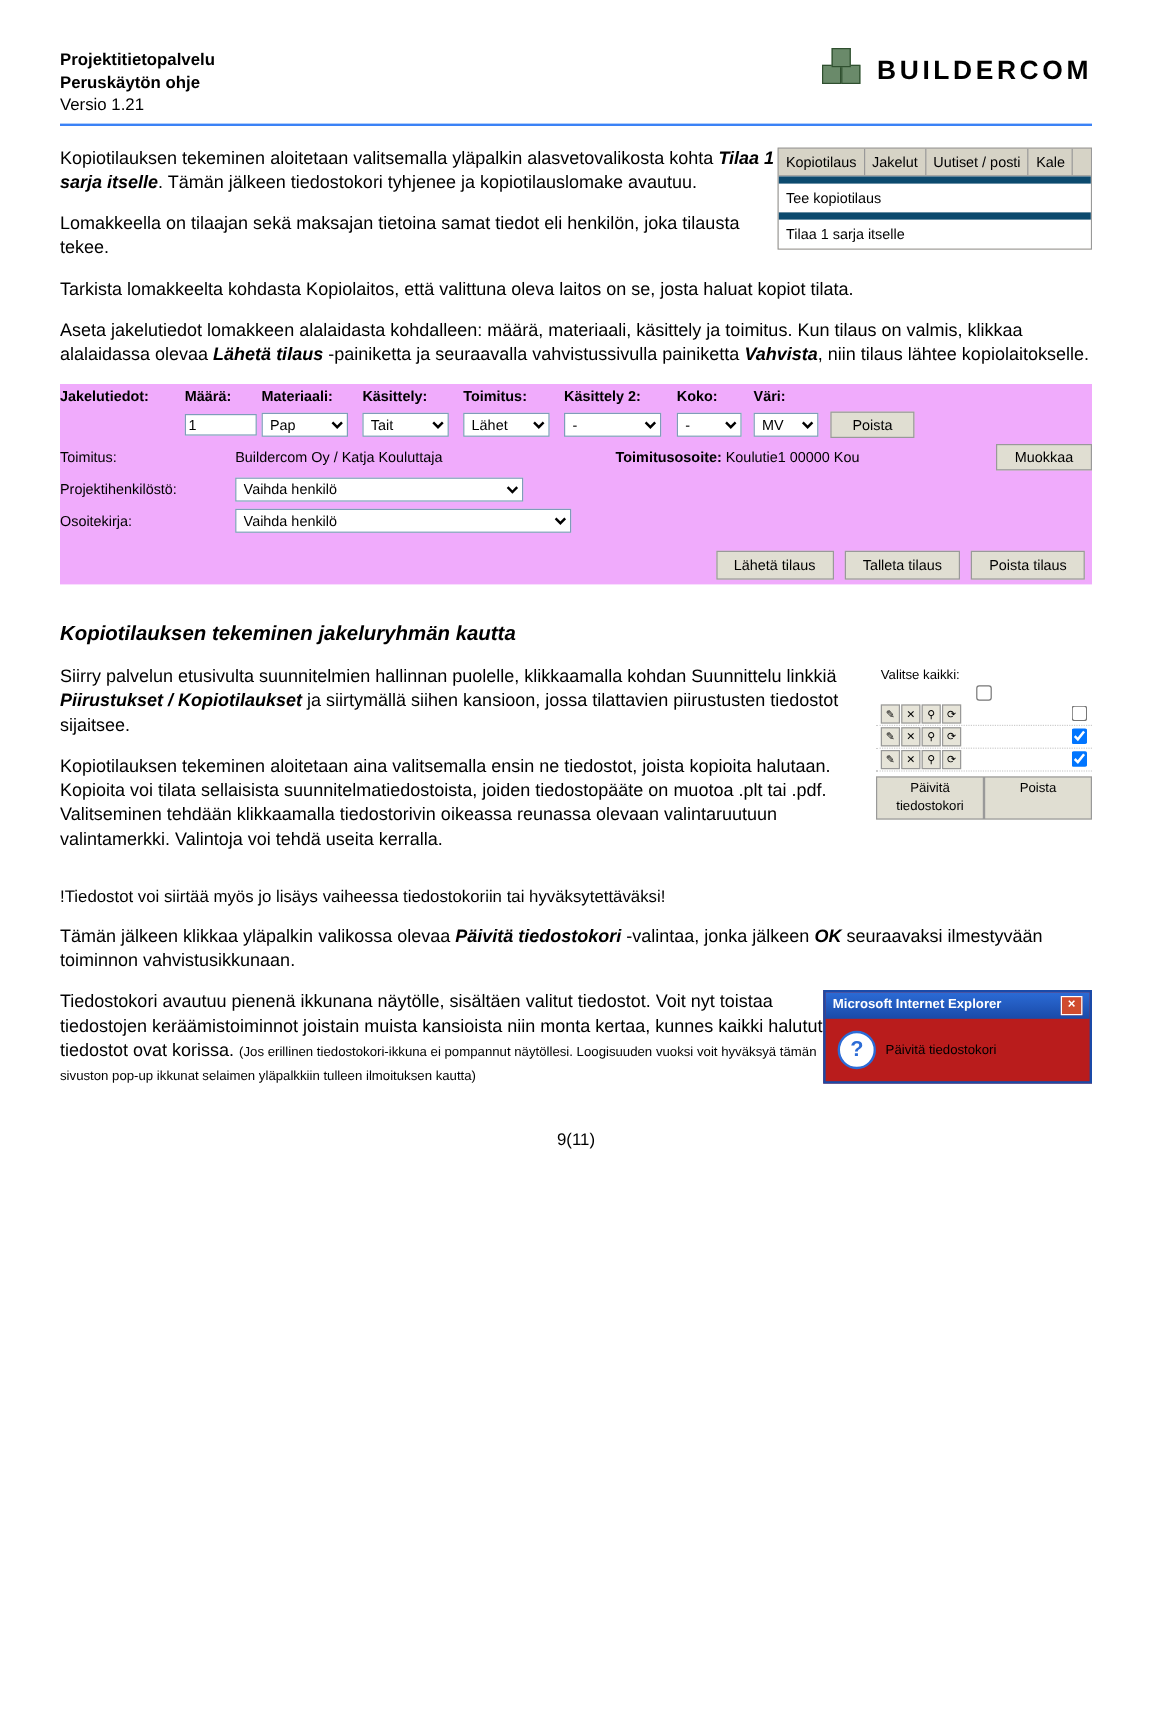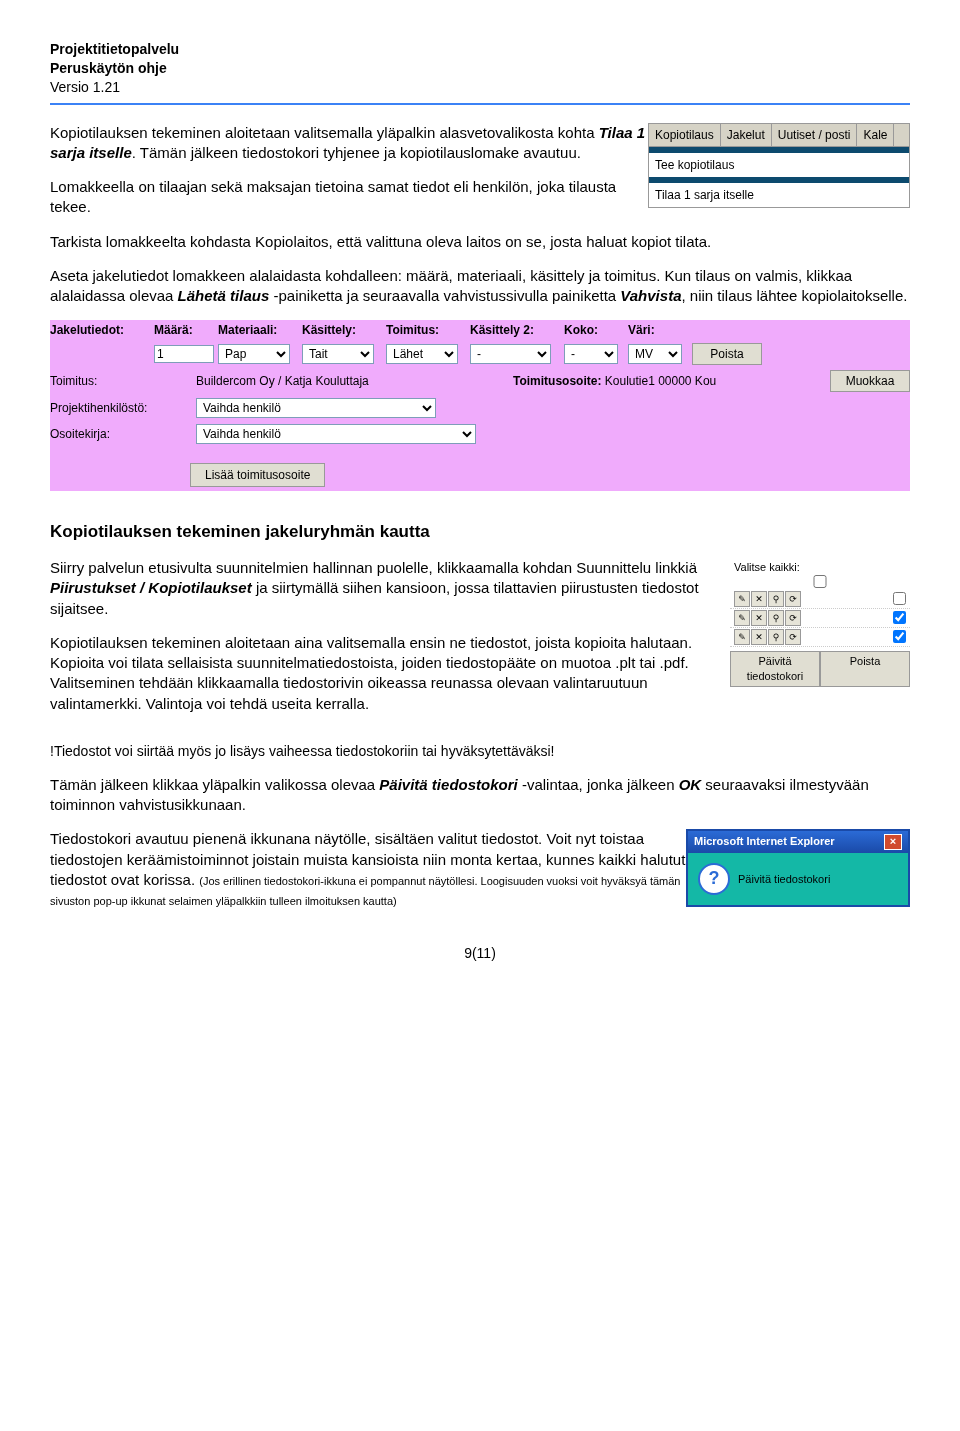--- a/index.html
+++ b/index.html
@@ -41,21 +41,21 @@
     width: 14px;
     height: 14px;
     background: #6a8a6a;
     border: 1px solid #2f4f2f;
   }
   .logo-boxes .b1 { top: 14px; left: 0; }
   .logo-boxes .b2 { top: 14px; left: 16px; }
   .logo-boxes .b3 { top: 0; left: 8px; }
 
   p { margin: 0 0 14px 0; text-align: left; }
-  .section-title { font-weight: bold; font-size: 17px; margin-top: 30px; margin-bottom: 14px; }
+  .section-title { font-weight: bold; font-style: italic; font-size: 17px; margin-top: 30px; margin-bottom: 14px; }
 
   .float-right { float: right; margin-bottom: 10px; }
 
   
   .menu-snip {
     width: 260px;
     font-size: 12px;
     background: #d6d3c6;
     border: 1px solid #999;
   }
@@ -163,21 +163,21 @@
     border: 1px solid #999;
     padding: 2px 4px;
     text-align: center;
   }
 
   
   .dialog-snip {
     width: 220px;
     border: 2px solid #1a4aa8;
     font-size: 11px;
-    background: #14b8a6;
+    background: #b91c1c;
   }
   .dialog-snip .title {
     background: linear-gradient(#2b6bd6,#1a4aa8);
     color: #fff;
     padding: 3px 6px;
     font-weight: bold;
     display: flex;
     justify-content: space-between;
   }
   .dialog-snip .title .x {
@@ -226,20 +226,28 @@
   .b { font-weight: bold; }
 </style>
 </head>
 <body>
 
 <div class="header">
   <div class="header-left">
     <div class="line1">Projektitietopalvelu</div>
     <div class="line2">Peruskäytön ohje</div>
     <div>Versio 1.21</div>
+  </div>
+  <div class="logo">
+    <div class="logo-boxes">
+      <div class="b1"></div>
+        <div class="b2"></div>
+        <div class="b3"></div>
+    </div>
+    <span>BUILDERCOM</span>
   </div>
 </div>
 
 <div class="menu-snip float-right">
   <div class="tabs">
     <span>Kopiotilaus</span>
     <span>Jakelut</span>
     <span>Uutiset / posti</span>
     <span>Kale</span>
   </div>
@@ -294,22 +302,24 @@
     <select class="wide-select"><option>Vaihda henkilö</option></select>
     <span></span>
       <span></span>
   </div>
   <div class="label-row">
     <span>Osoitekirja:</span>
     <select><option>Vaihda henkilö</option></select>
     <span></span>
       <span></span>
   </div>
-  <div class="btn-row-left">
-    <span class="form-btn">Lisää toimitusosoite</span>
+  <div class="btn-row-right">
+    <span class="form-btn">Lähetä tilaus</span>
+    <span class="form-btn">Talleta tilaus</span>
+    <span class="form-btn">Poista tilaus</span>
   </div>
 </div>
 
 <div class="section-title">Kopiotilauksen tekeminen jakeluryhmän kautta</div>
 
 <div class="files-snip float-right">
   <div class="top">
     <span>Valitse kaikki:</span>
     <input type="checkbox" style="">
   </div>

